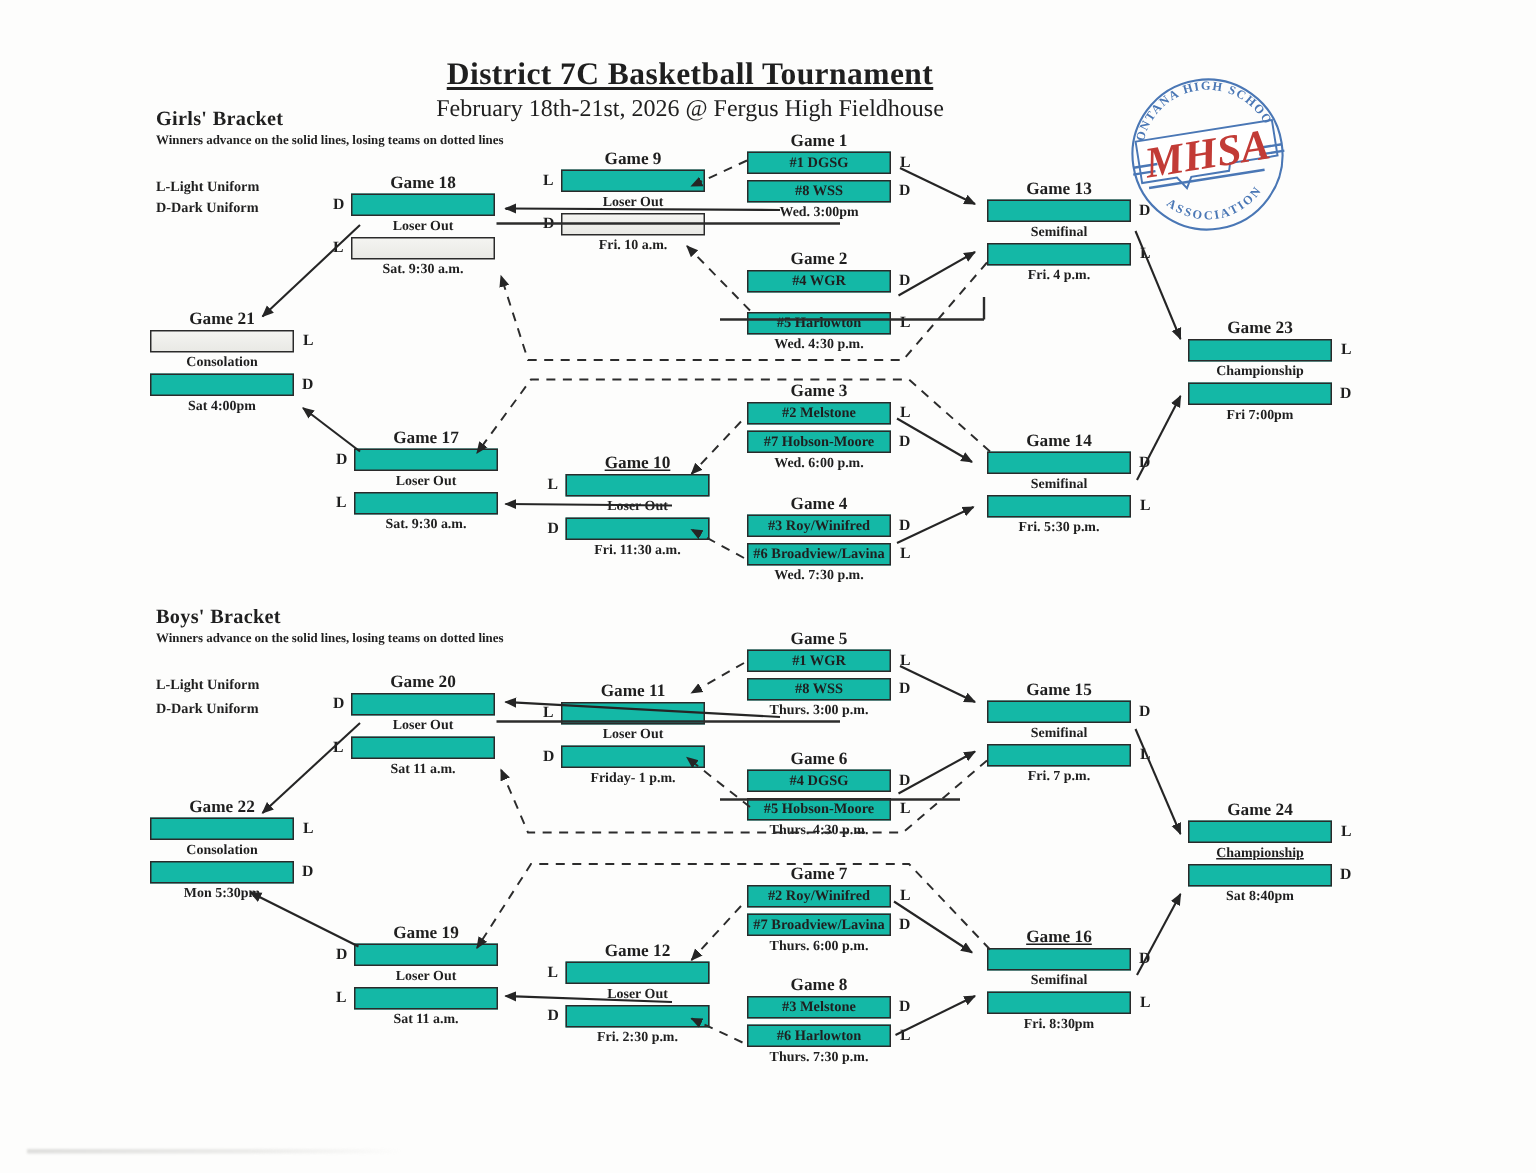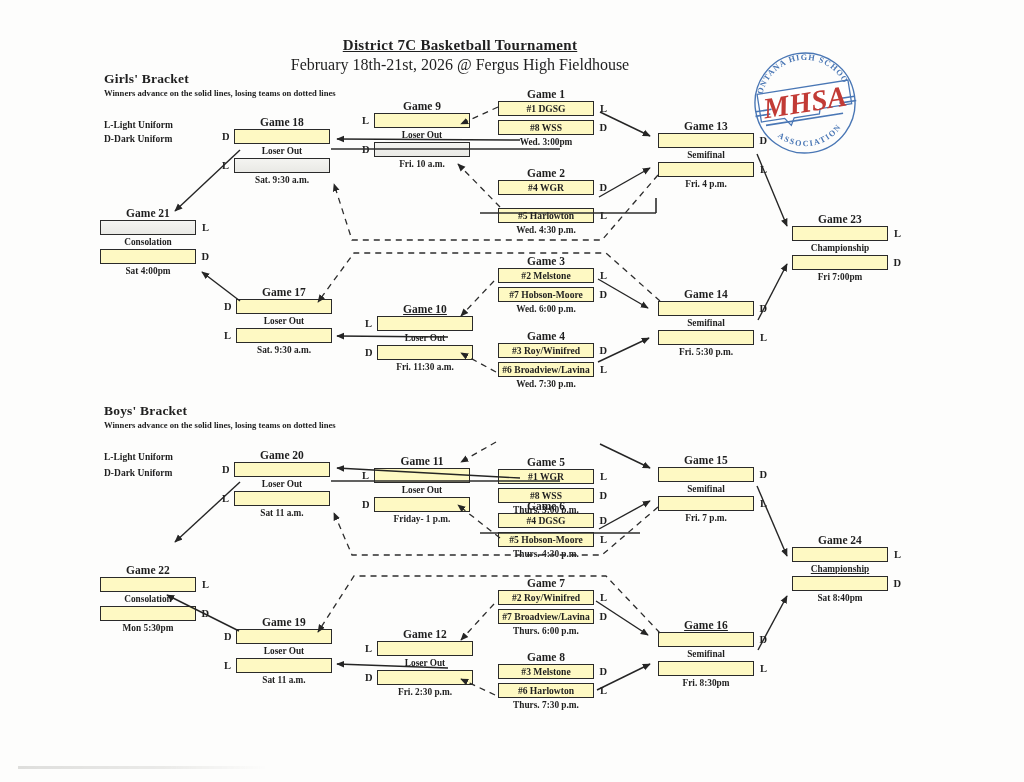--- a/index.html
+++ b/index.html
@@ -1,29 +1,29 @@
 <!DOCTYPE html>
 <html><head>
 <meta charset="utf-8">
 <style>
   html,body{margin:0;padding:0;background:#e8e8e8;}
   .page{position:relative;width:1024px;height:782px;background:#fdfdfc;overflow:hidden;
         font-family:"Liberation Serif", "DejaVu Serif", serif;color:#1f1f1f;}
   
   .titles{position:absolute;left:230px;top:37px;width:460px;text-align:center;}
-  .title{font-size:15px;font-weight:bold;text-decoration:underline;letter-spacing:.3px;}
+  .title{font-size:21px;font-weight:bold;text-decoration:underline;letter-spacing:.3px;}
   .subtitle{font-size:16px;font-weight:normal;margin-top:2px;}
   
   .sec-head{position:absolute;font-size:13.5px;font-weight:bold;letter-spacing:.2px;}
   .sec-note{position:absolute;font-size:8.6px;font-weight:bold;}
   .legend-line{position:absolute;font-size:9.5px;font-weight:bold;}
   
   .game{position:absolute;width:96px;}
   .g-label{font-size:11.5px;font-weight:bold;text-align:center;height:13px;line-height:13px;white-space:nowrap;}
-  .slot{position:relative;height:13px;border:1.6px solid #2a2a2a;background:#fef9c3;}
+  .slot{position:relative;height:13px;border:1.6px solid #2a2a2a;background:#14b8a6;}
   .slot .team{display:block;text-align:center;font-weight:bold;font-size:9.6px;line-height:13px;white-space:nowrap;}
   .slot.shaded{background:linear-gradient(180deg,#f4f4f1,#e9e9e5);}
   .letter{position:absolute;top:-1px;font-size:10.5px;font-weight:bold;line-height:15px;}
   .letters-right .letter{right:-14px;}
   .letters-left .letter{left:-13px;}
   .g-sub{font-size:9.3px;font-weight:bold;text-align:center;height:14px;line-height:14px;white-space:nowrap;}
   .pair .g-sub{height:4px;line-height:4px;overflow:hidden;}
   .pair.gap-lg .g-sub{height:13px;}
   .g-time{font-size:9.3px;font-weight:bold;text-align:center;margin-top:2px;white-space:nowrap;}
   .ul{text-decoration:underline;}
@@ -224,21 +224,21 @@
           <span class="team"></span>
           <span class="letter">L</span>
         </div>
         <div class="g-sub">Championship</div>
         <div class="slot">
           <span class="team"></span>
           <span class="letter">D</span>
         </div>
         <div class="g-time">Fri 7:00pm</div>
       </div>
-      <div class="game pair letters-right" style="left: 498px; top: 420px; margin-top: 36px;">
+      <div class="game pair letters-right" style="left: 498px; top: 420px;">
         <div class="g-label">Game 5</div>
         <div class="slot">
           <span class="team">#1 WGR</span>
           <span class="letter">L</span>
         </div>
         <div class="g-sub"></div>
         <div class="slot">
           <span class="team">#8 WSS</span>
           <span class="letter">D</span>
         </div>
@@ -354,21 +354,21 @@
           <span class="team"></span>
           <span class="letter">D</span>
         </div>
         <div class="g-sub">Loser Out</div>
         <div class="slot">
           <span class="team"></span>
           <span class="letter">L</span>
         </div>
         <div class="g-time">Sat 11 a.m.</div>
       </div>
-      <div class="game stack letters-right" style="left: 100px; top: 564px;">
+      <div class="game stack letters-right" style="left: 100px; top: 532px;">
         <div class="g-label">Game 22</div>
         <div class="slot">
           <span class="team"></span>
           <span class="letter">L</span>
         </div>
         <div class="g-sub">Consolation</div>
         <div class="slot">
           <span class="team"></span>
           <span class="letter">D</span>
         </div>

